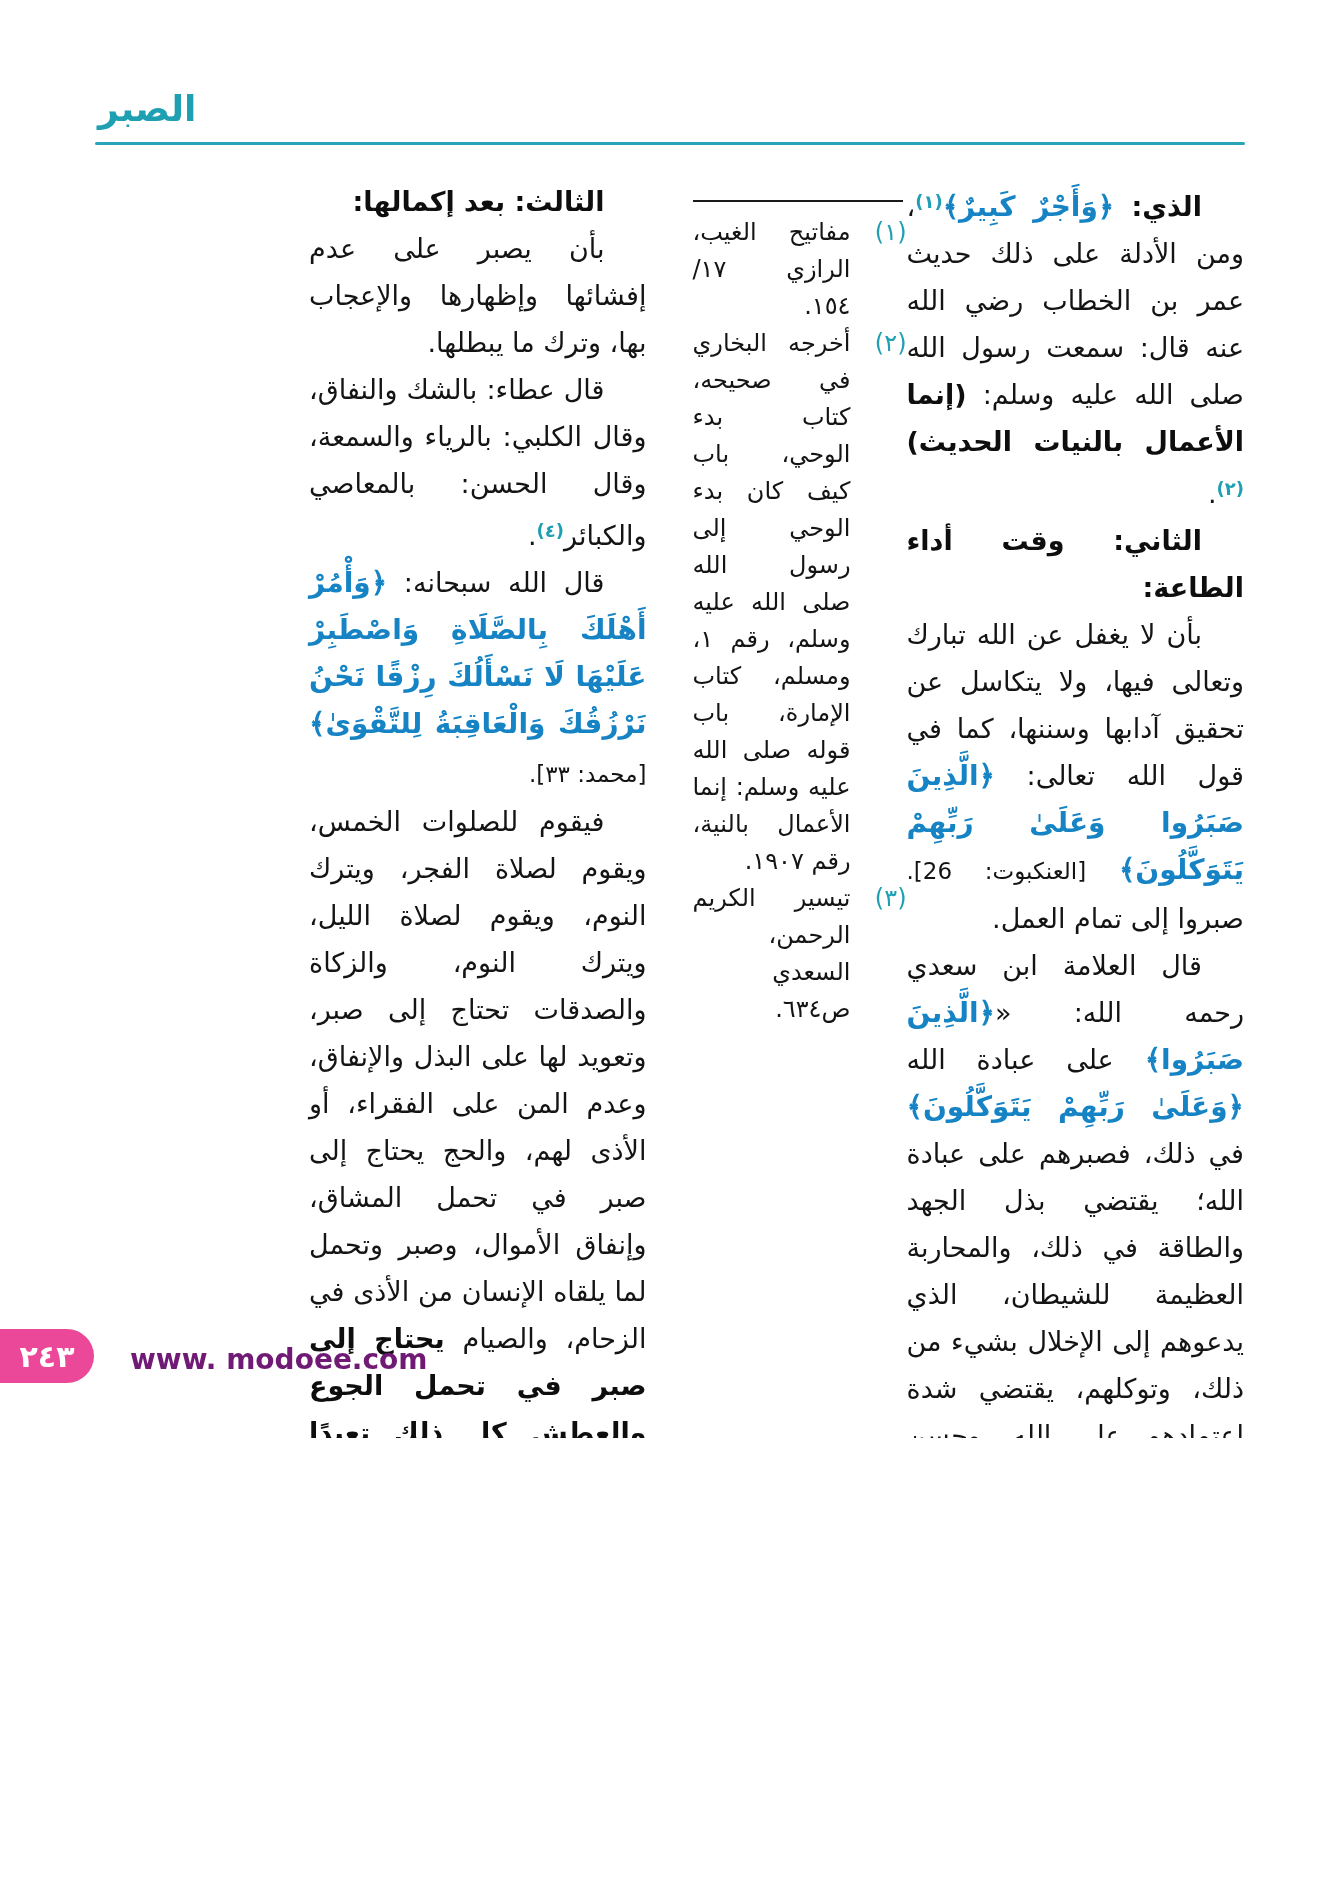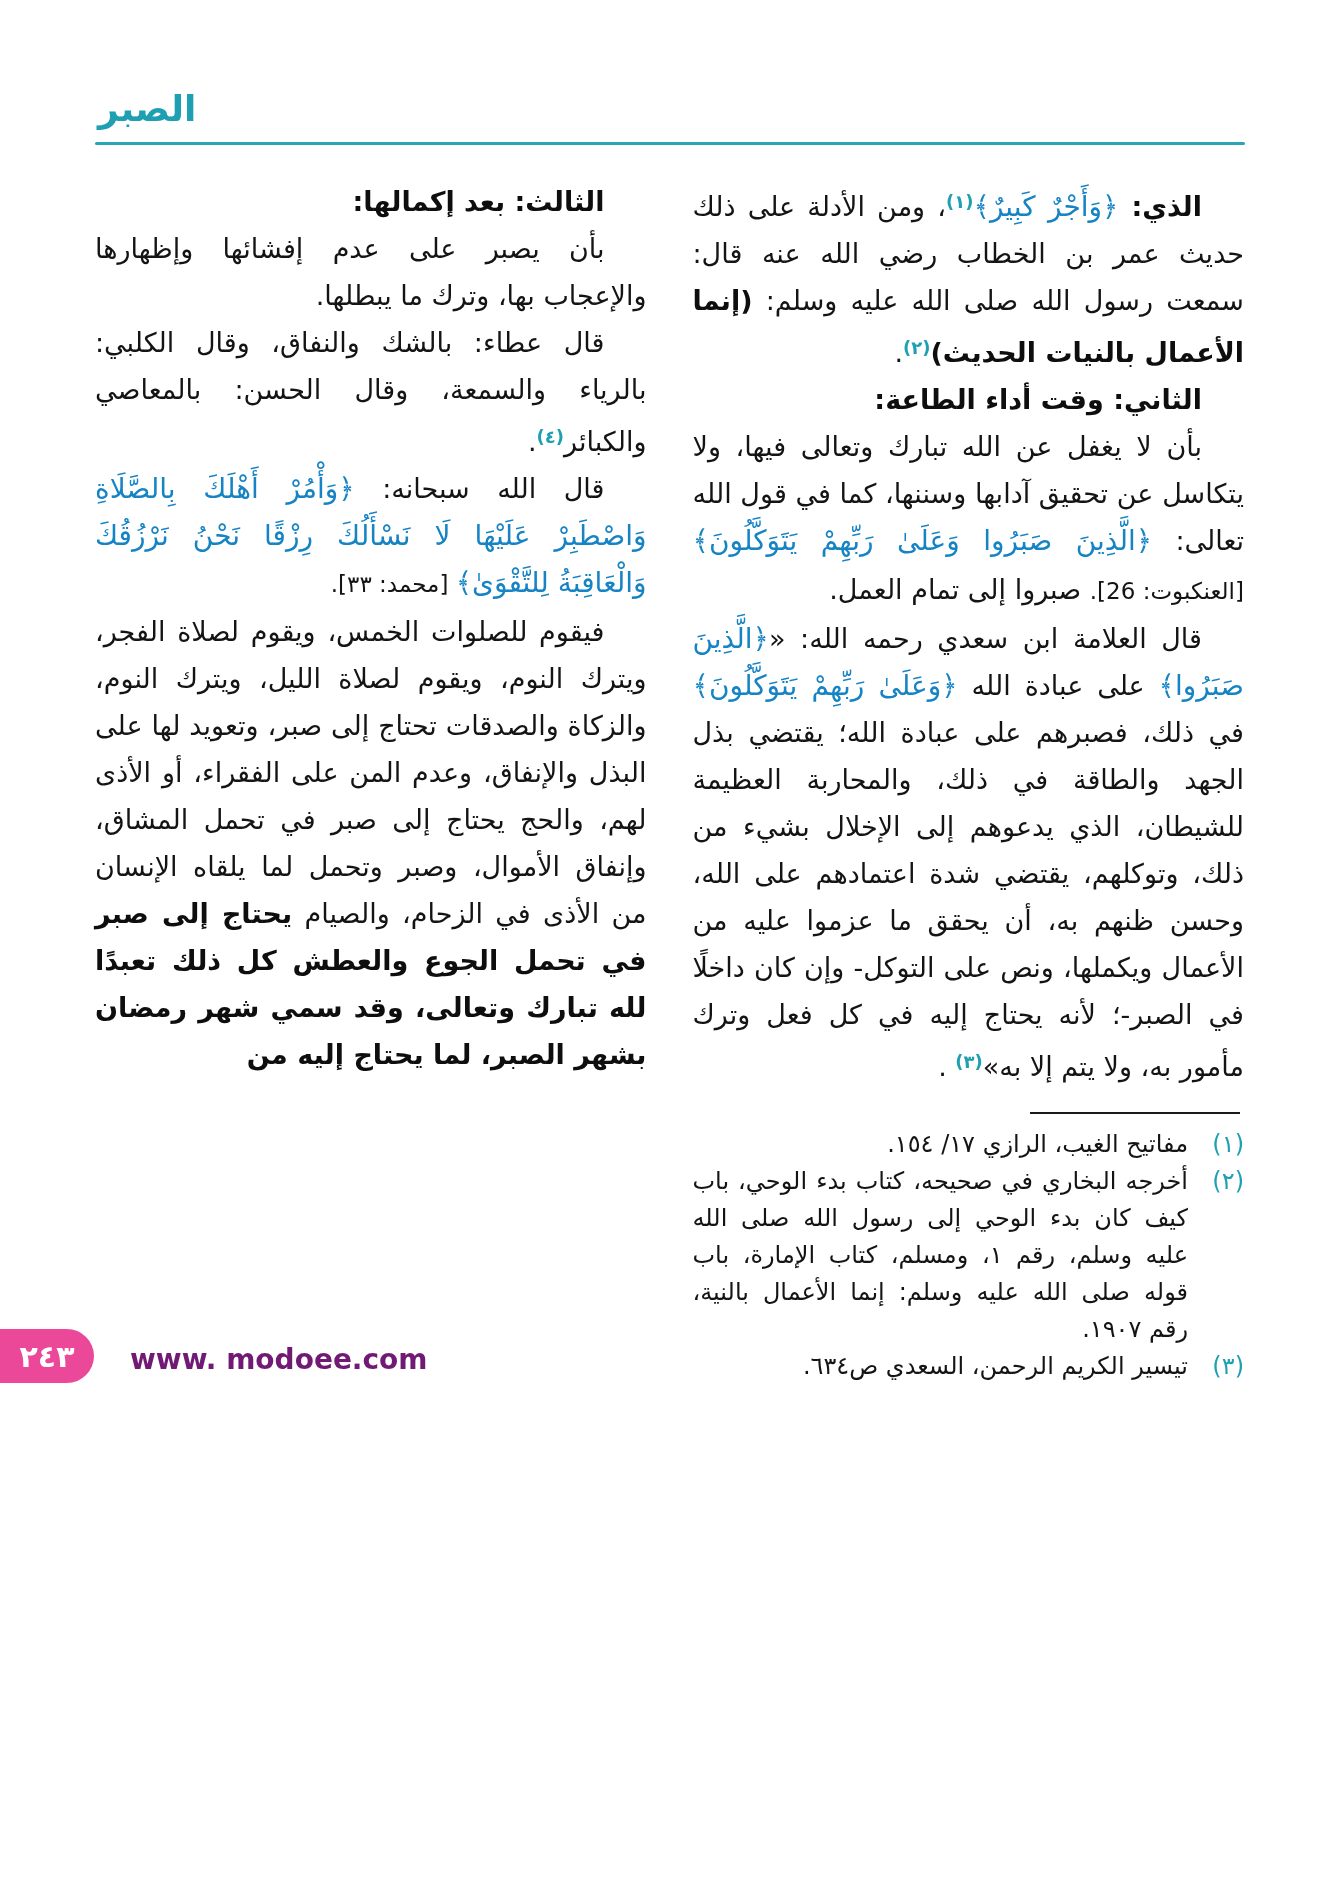--- a/index.html
+++ b/index.html
@@ -37,36 +37,35 @@
     top:178px;
     right:95px;
     left:95px;
     height:1590px;
     display:flex;
     gap:46px;
   }
   .col{
     flex:1 1 0;
     display:flex;
-    flex-direction:column;
     min-width:0;
   }
   .para{
     margin:0;
     font-size:27px;
     line-height:47px;
     text-align:justify;
     text-indent:42px;
   }
   .para.heading{font-weight:bold;}
   .t{color:#141414;}
   .b{font-weight:bold;color:#0e0e0e;}
   .v{
     color:#1583c4;
-    font-weight:normal;
+    font-weight:bold;
     font-size:28px;
   }
   .ref{
     font-size:23px;
     color:#141414;
   }
   .fn-mark{
     color:#1f9fb2;
     font-size:18px;
     vertical-align:8px;

